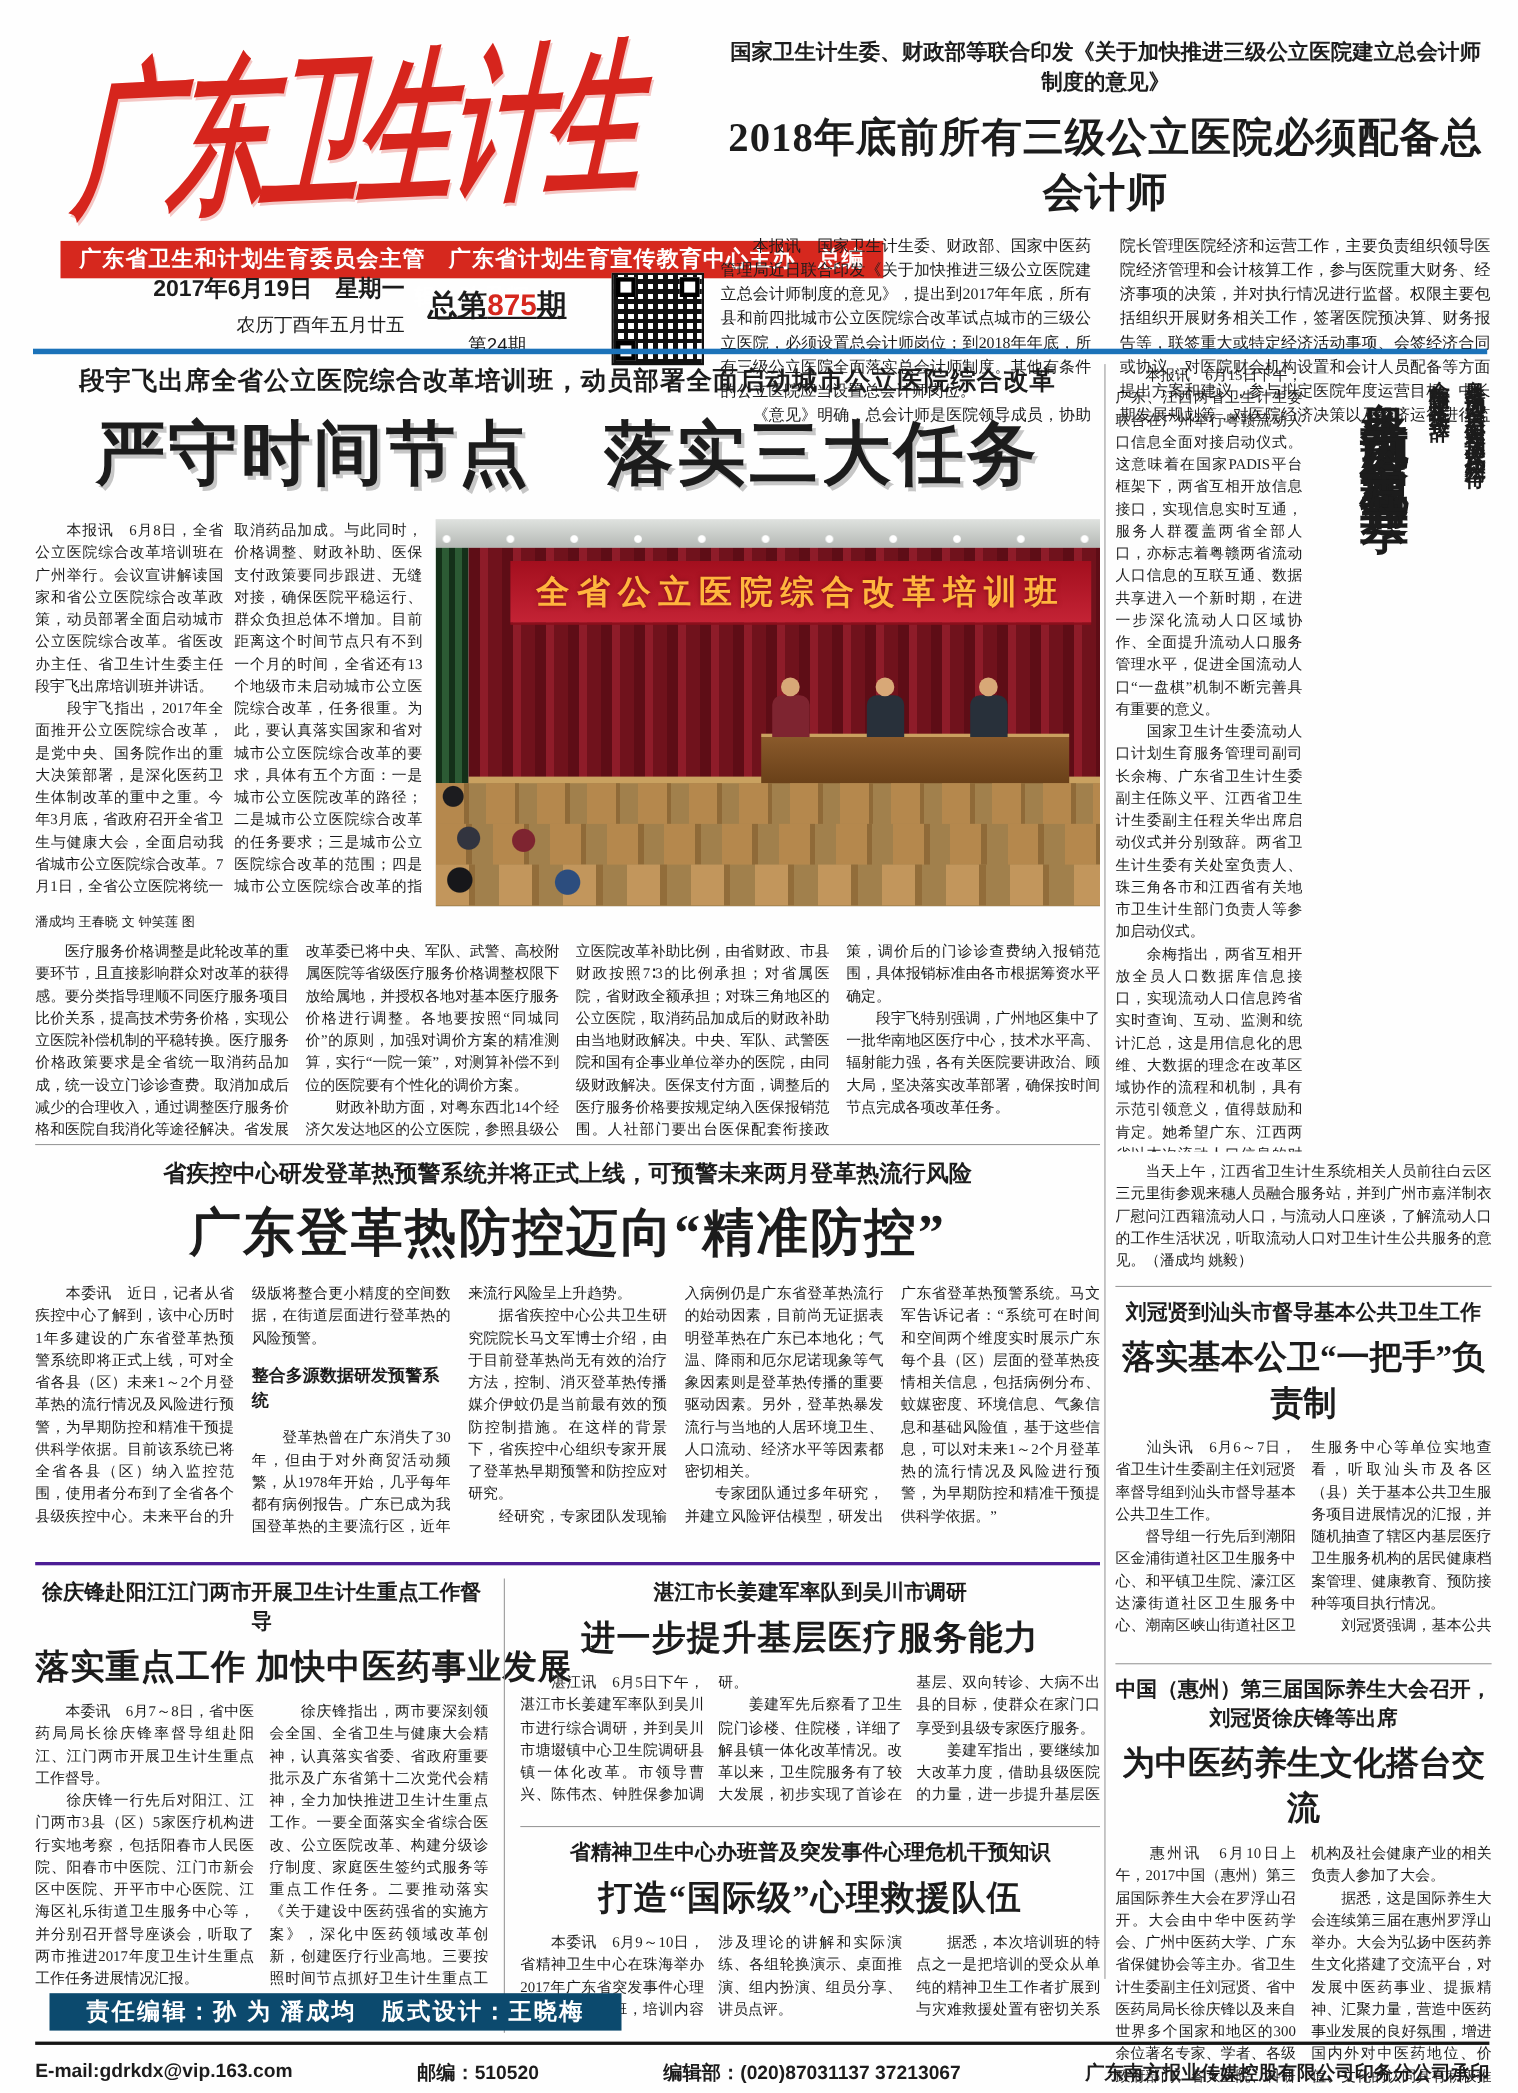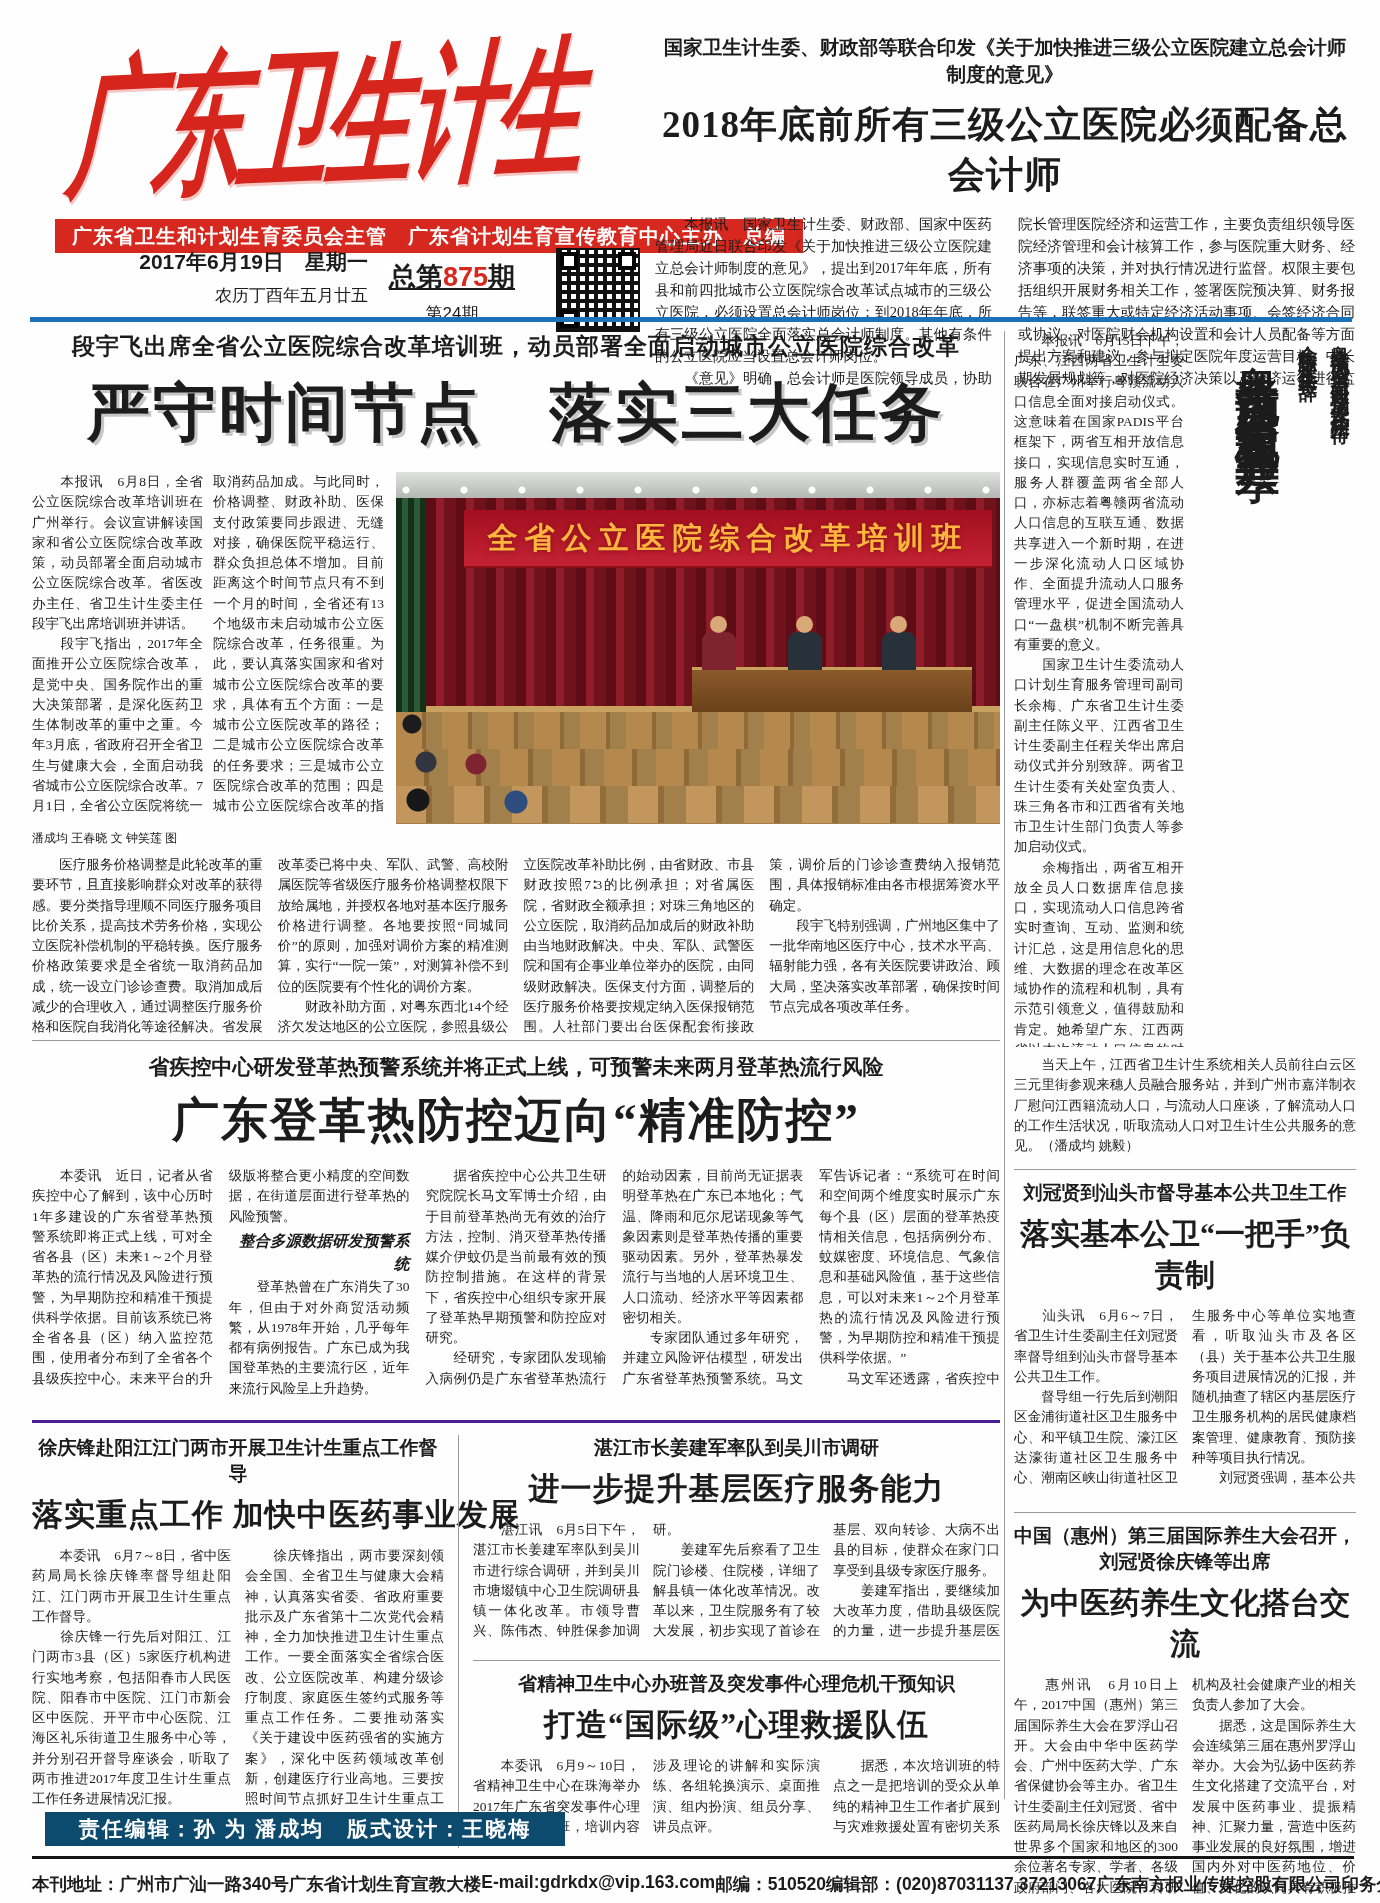--- a/index.html
+++ b/index.html
@@ -88,21 +88,21 @@
   .sb-headline{font-size:30px;font-weight:900;text-align:center;margin:8px 0 10px;letter-spacing:0px;}
   .sb-body{column-count:2;column-gap:14px;font-size:13.5px;line-height:1.5;text-align:justify;
         white-space:pre-line;overflow:hidden;}
   .gw-body{height:196px;} .ys-body{height:238px;}
   
   .dengue{left:32px;top:1040px;width:968px;border-top:1px solid #9a9a9a;padding-top:12px;}
   .dg-kicker{font-family:"Liberation Sans",sans-serif;font-size:21px;font-weight:600;text-align:center;}
   .dg-headline{font-size:47px;font-weight:900;text-align:center;margin:8px 0 14px;letter-spacing:2px;}
   .dg-body{column-count:5;column-gap:16px;font-size:13.5px;line-height:1.5;text-align:justify;height:240px;overflow:hidden;}
   .dg-body p{margin:0;white-space:pre-line;}
-  .dg-body h4{font-family:"Liberation Sans",sans-serif;font-size:15.5px;margin:2px 0;text-align:right;break-inside:avoid;font-style:italic;}
+  .dg-body h4{font-family:"Liberation Sans",sans-serif;font-size:15.5px;margin:12px 0;text-align:left;break-inside:avoid;}
   
   .bottom-band{left:32px;top:1420px;width:968px;border-top:3px solid #4c1d95;padding-top:12px;display:flex;gap:0;}
   .b-left{width:412px;padding-right:14px;}
   .b-mid{width:528px;border-left:1px solid #9a9a9a;padding-left:14px;}
   .bb-kicker{font-family:"Liberation Sans",sans-serif;font-size:19px;font-weight:bold;text-align:center;}
   .bb-headline{font-size:31px;font-weight:900;text-align:center;margin:7px 0 10px;letter-spacing:1px;white-space:nowrap;}
   .bb-body2{column-count:2;column-gap:14px;font-size:13.5px;line-height:1.5;text-align:justify;
         white-space:pre-line;height:272px;overflow:hidden;}
   .bb-body3{column-count:3;column-gap:13px;font-size:13.5px;line-height:1.5;text-align:justify;
         white-space:pre-line;height:128px;overflow:hidden;}
@@ -245,20 +245,19 @@
         <div class="bb-kicker">省精神卫生中心办班普及突发事件心理危机干预知识</div>
         <div class="bb-headline">打造“国际级”心理救援队伍</div>
         <div class="bb-body3">　　本委讯　6月9～10日，省精神卫生中心在珠海举办2017年广东省突发事件心理危机干预培训班，培训内容涉及理论的讲解和实际演练、各组轮换演示、桌面推演、组内扮演、组员分享、讲员点评。
 　　据悉，本次培训班的特点之一是把培训的受众从单纯的精神卫生工作者扩展到与灾难救援处置有密切关系的其他部门，如公安、警察、卫生人员、民政、志愿者等，致力于打造与国际标准接轨的心理救援队伍。（谢小桦）</div>
       </div>
     </div>
   </div>
 
   <div class="abs editor-bar">责任编辑：孙 为 潘成均　版式设计：王晓梅</div>
   <div class="abs footer">
-    <span>本刊地址：广州市广汕一路340号广东省计划生育宣教大楼</span>
     <span>E-mail:gdrkdx@vip.163.com</span>
     <span>邮编：510520</span>
     <span>编辑部：(020)87031137 37213067</span>
     <span>广东南方报业传媒控股有限公司印务分公司承印</span>
   </div>
 
 </div>
 
 </body></html>

